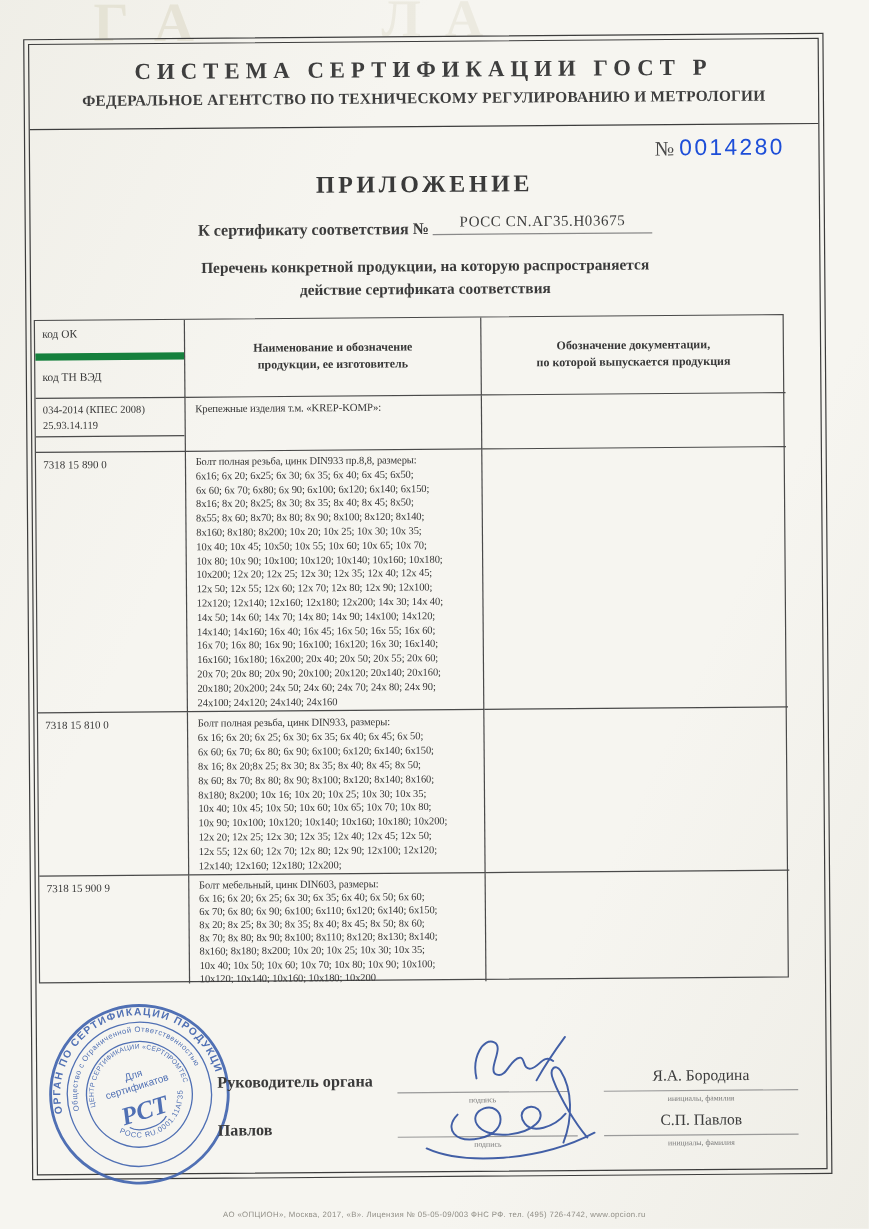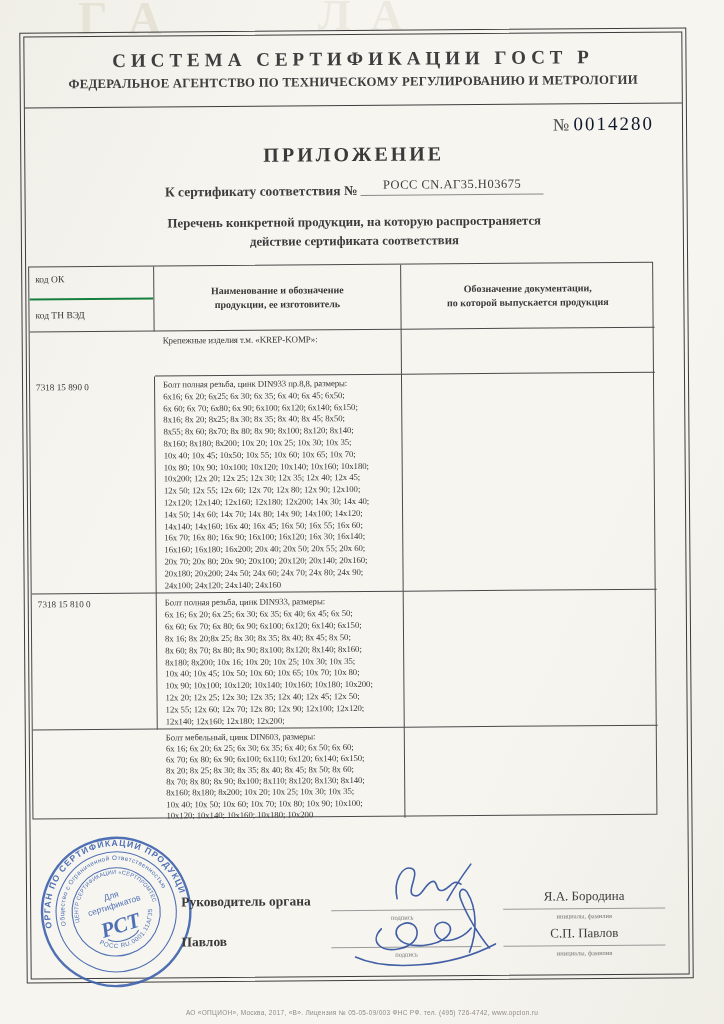--- a/index.html
+++ b/index.html
@@ -51,23 +51,23 @@
     margin-top:5px;
     font-size:12.8px; font-weight:bold; letter-spacing:0.2px;
     color:#3e3e3e;
   }
 
   .serial {
     position:absolute; top:80px; right:28px;
     font-size:17px; color:#4a4a4a;
   }
   .serial .num {
-    font-family:Liberation Serif, serif;
+    font-family:Liberation Sans, sans-serif;
     font-size:19px; letter-spacing:2px;
-    color:#0f172a; font-weight:500;
+    color:#1d4ed8; font-weight:500;
   }
 
   .appendix-title {
     position:absolute; top:108px; width:100%;
     text-align:center;
     font-size:20px; font-weight:bold; letter-spacing:3px;
     color:#3a3a3a;
   }
 
   .cert-line {
@@ -98,21 +98,21 @@
   .v1 { left:0; width:125px; border-right:1px solid #4a4a4a; }
   .v2 { left:125px; width:247px; border-right:1px solid #4a4a4a; }
   .v3 { left:372px; width:253px; }
   .rh  { top:0; height:65px; border-bottom:1px solid #4a4a4a; }
   .r1  { top:65px; height:45px; border-bottom:1px solid #4a4a4a; }
   .r2  { top:110px; height:217px; border-bottom:1px solid #4a4a4a; }
   .r3  { top:327px; height:136px; border-bottom:1px solid #4a4a4a; }
   .r4  { top:463px; height:90px; }
 
   .hdr-c1-top {
-    height:33px; border-bottom:2px solid #15803d;
+    height:33px; border-bottom:6px solid #15803d;
     padding:7px 16px 0 6px; font-size:9.5px;
   }
   .hdr-c1-bot { padding:10px 0 0 6px; font-size:9.5px;font-family:Liberation Serif, serif; }
   .hdr-mid {
     display:flex; align-items:center; justify-content:center;
     text-align:center; font-weight:bold; font-size:10px;
     line-height:14px; white-space:pre-line; height:100%;
   }
 
   .code-cell { padding:4px 3px 0 6px; font-size:9.2px; line-height:12px; white-space:pre-line; }
@@ -185,20 +185,24 @@
       </div>
       <div class="cell v2 rh">
         <div class="hdr-mid">Наименование и обозначение
 продукции, ее изготовитель</div>
       </div>
       <div class="cell v3 rh">
         <div class="hdr-mid">Обозначение документации,
 по которой выпускается продукция</div>
       </div>
 
+      <div class="cell v1 r1">
+        <div class="code-sub">034-2014 (КПЕС 2008)
+25.93.14.119</div>
+      </div>
       <div class="cell v2 r1 prod prod-r1">Крепежные изделия т.м. «KREP-KOMP»:</div>
       <div class="cell v3 r1"></div>
 
       <div class="cell v1 r2 code-cell">7318 15 890 0</div>
       <div class="cell v2 r2 prod prod-r2">Болт полная резьба, цинк DIN933 пр.8,8, размеры:
 6х16; 6х 20; 6х25; 6х 30; 6х 35; 6х 40; 6х 45; 6х50;
 6х 60; 6х 70; 6х80; 6х 90; 6х100; 6х120; 6х140; 6х150;
 8х16; 8х 20; 8х25; 8х 30; 8х 35; 8х 40; 8х 45; 8х50;
 8х55; 8х 60; 8х70; 8х 80; 8х 90; 8х100; 8х120; 8х140;
 8х160; 8х180; 8х200; 10х 20; 10х 25; 10х 30; 10х 35;
@@ -223,20 +227,21 @@
 8х 16; 8х 20;8х 25; 8х 30; 8х 35; 8х 40; 8х 45; 8х 50;
 8х 60; 8х 70; 8х 80; 8х 90; 8х100; 8х120; 8х140; 8х160;
 8х180; 8х200; 10х 16; 10х 20; 10х 25; 10х 30; 10х 35;
 10х 40; 10х 45; 10х 50; 10х 60; 10х 65; 10х 70; 10х 80;
 10х 90; 10х100; 10х120; 10х140; 10х160; 10х180; 10х200;
 12х 20; 12х 25; 12х 30; 12х 35; 12х 40; 12х 45; 12х 50;
 12х 55; 12х 60; 12х 70; 12х 80; 12х 90; 12х100; 12х120;
 12х140; 12х160; 12х180; 12х200;</div>
       <div class="cell v3 r3"></div>
 
+      <div class="cell v1 r4 code-cell">7318 15 900 9</div>
       <div class="cell v2 r4 prod prod-r4">Болт мебельный, цинк DIN603, размеры:
 6х 16; 6х 20; 6х 25; 6х 30; 6х 35; 6х 40; 6х 50; 6х 60;
 6х 70; 6х 80; 6х 90; 6х100; 6х110; 6х120; 6х140; 6х150;
 8х 20; 8х 25; 8х 30; 8х 35; 8х 40; 8х 45; 8х 50; 8х 60;
 8х 70; 8х 80; 8х 90; 8х100; 8х110; 8х120; 8х130; 8х140;
 8х160; 8х180; 8х200; 10х 20; 10х 25; 10х 30; 10х 35;
 10х 40; 10х 50; 10х 60; 10х 70; 10х 80; 10х 90; 10х100;
 10х120; 10х140; 10х160; 10х180; 10х200</div>
       <div class="cell v3 r4"></div>
     </div>

